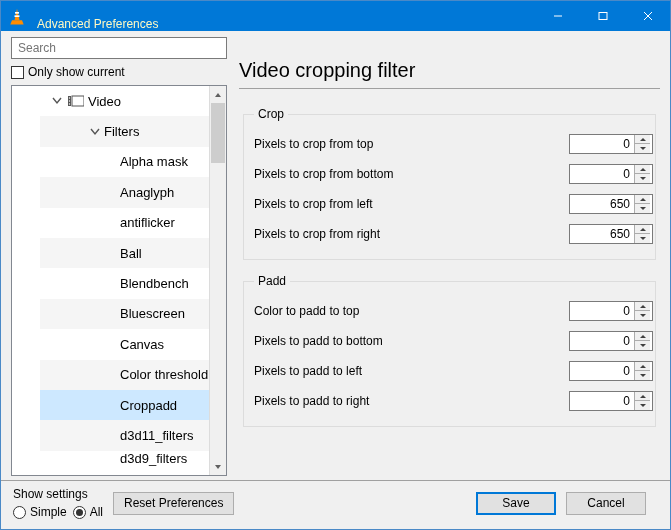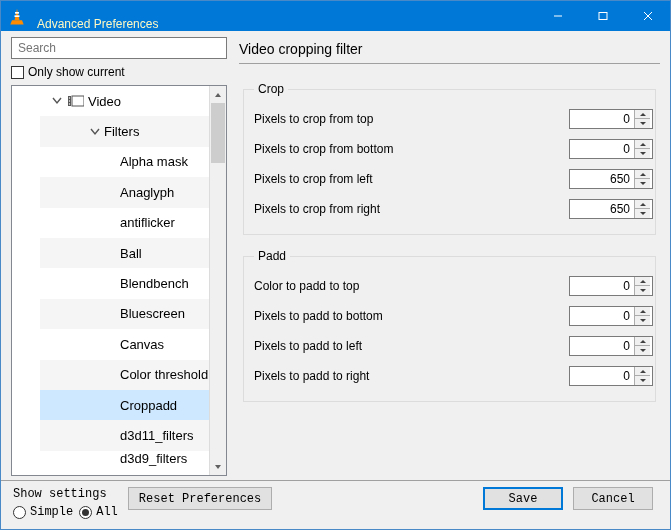--- a/index.html
+++ b/index.html
@@ -33,35 +33,35 @@
   .ind-1 { padding-left: 10px; }
   .ind-2 { padding-left: 48px; }
   .ind-3 { padding-left: 80px; }
   .scrollbar { width: 17px; background: #f0f0f0; border-left: 1px solid #dcdcdc; display:flex; flex-direction:column; }
   .sb-btn { height: 17px; background:#f0f0f0; display:flex; align-items:center; justify-content:center; }
   .sb-track { flex:1; position:relative; }
   .sb-thumb { position:absolute; left:1px; right:1px; top:0; height:60px; background:#cdcdcd; }
 
   
   .right-col { flex:1; display:flex; flex-direction:column; padding-top: 2px; }
-  .panel-title { font-size: 14px; font-weight: 400; margin: 2px 0 6px 0; }
+  .panel-title { font-size: 20px; font-weight: 400; margin: 20px 0 6px 0; }
   .hr { border-top: 1px solid #a0a0a0; margin-bottom: 18px; }
 
   fieldset.grp { border: 1px solid #dcdcdc; margin: 0 4px 14px 4px; padding: 8px 2px 10px 10px; }
   fieldset.grp legend { font-size: 12px; padding: 0 4px; }
   .field-row { display:flex; align-items:center; justify-content:space-between; height: 30px; }
   .field-row .flabel { font-size: 12px; }
   .spin { display:flex; align-items:center; border:1px solid #7a7a7a; background:#fff; height:20px; width:84px; }
   .spin input { border:none; outline:none; text-align:right; width: 64px; height:18px; font-size:12px; padding-right:4px; background:transparent; }
   .spin .arrows { display:flex; flex-direction:column; width:16px; border-left:1px solid #acacac; }
   .spin .arrow { height:9px; display:flex; align-items:center; justify-content:center; background:#f0f0f0; }
   .spin .arrow:first-child { border-bottom:1px solid #acacac; }
 
   
-  .footer { border-top: 1px solid #a0a0a0; padding: 6px 17px 10px 12px; display:flex; align-items:flex-start; gap: 10px; font-family: Liberation Mono, monospace; }
+  .footer { border-top: 1px solid #a0a0a0; padding: 6px 24px 10px 12px; display:flex; align-items:center; gap: 10px; }
   .show-settings { display:flex; flex-direction:column; gap:4px; }
   .show-settings .radios { display:flex; gap:6px; align-items:center; }
   .radio { display:flex; align-items:center; gap:4px; }
   .r-outer { width:13px; height:13px; border:1px solid #333; border-radius:50%; display:flex; align-items:center; justify-content:center; background:#fff;}
   .r-dot { width:7px; height:7px; border-radius:50%; background:#333; }
   .btn { height: 23px; border: 1px solid #adadad; background: #e1e1e1; padding: 0 10px; font-size:12px; display:flex; align-items:center; }
   .btn.primary { border: 1px solid #0078d7; box-shadow: inset 0 0 0 1px #0078d7; background:#e1e1e1; }
   .footer .spacer { flex:1; }
   .footer .btn { min-width: 80px; justify-content:center; }
 </style>

